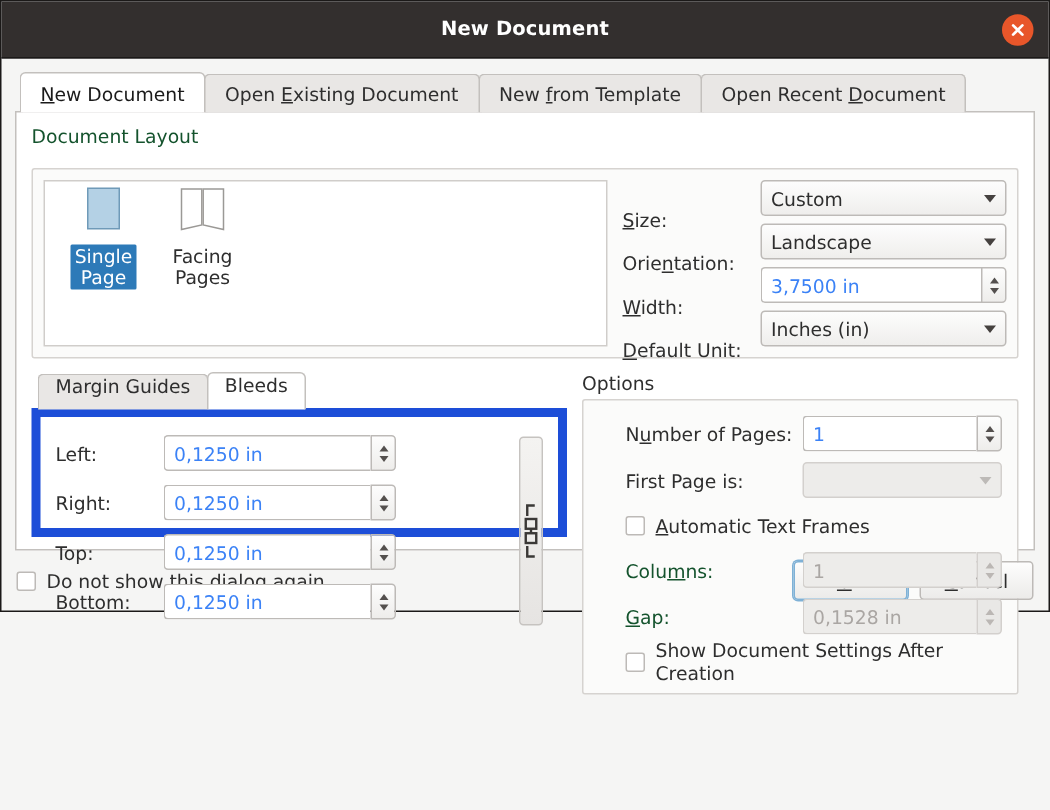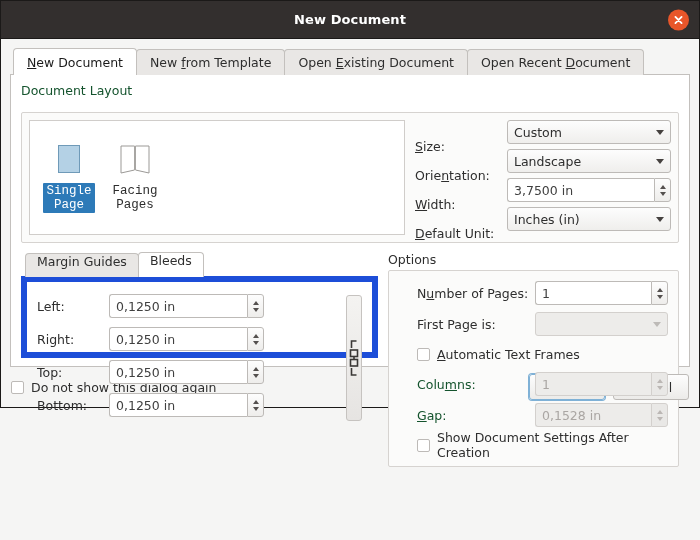--- a/index.html
+++ b/index.html
@@ -53,21 +53,21 @@
 
   
   .group { display: flex; flex-direction: column; }
   .group > .group-title { font-size: 12.5px; color: #14532d; margin-bottom: 14px; }
   .group > .group-box { border: 1px solid #d6d3d0; background: #fbfbfa; border-radius: 2px; }
 
   
   .doclayout-row { display: flex; gap: 10px; padding: 7px; }
   .pagetypes {
     flex: 1 1 auto; border: 1px solid #d0cdca; background: #ffffff;
-    padding: 21px 10px; display: flex; gap: 8px; align-items: flex-start; font-family: Liberation Mono, monospace;
+    padding: 1px 10px; display: flex; gap: 8px; align-items: flex-start;
   }
   .pagetype { width: 58px; display: flex; flex-direction: column; align-items: center; cursor: pointer; }
   .pagetype .icon { height: 37px; display: flex; align-items: flex-end; justify-content: center; }
   .pagetype .lbl {
     margin-top: 4px; font-size: 12.5px; line-height: 14px; text-align: center;
     padding: 1px 3px; border-radius: 1px;
   }
   .pagetype.selected .lbl { background: #2d7ab8; color: #ffffff; }
 
   
@@ -89,21 +89,21 @@
     border-top: 5px solid #45413f; margin-left: 6px;
   }
   .combo.disabled { background: #edecea; border-color: #d3d0cd; color: #aaa6a3; cursor: default; }
   .combo.disabled .arrow { border-top-color: #bdbab7; }
 
   .spin { flex: 1 1 auto; height: 24px; display: flex; position: relative; }
   .spin .txt {
     flex: 1 1 auto; height: 24px; border: 1px solid #bdbab7; border-right: none;
     border-top-left-radius: 3px; border-bottom-left-radius: 3px;
     background: #ffffff; display: flex; align-items: center; padding: 0 6px;
-    font-size: 12.5px; color: #404040; white-space: nowrap; overflow: hidden;
+    font-size: 12.5px; color: #3b82f6; white-space: nowrap; overflow: hidden;
   }
   .spin .btns {
     width: 17px; flex: 0 0 17px; border: 1px solid #bdbab7;
     border-top-right-radius: 3px; border-bottom-right-radius: 3px;
     background: linear-gradient(#fdfdfd, #eeedeb);
     display: flex; flex-direction: column; align-items: center; justify-content: center; gap: 3px;
     cursor: pointer;
   }
   .spin .btns .up { width: 0; height: 0; border-left: 3.5px solid transparent;
                     border-right: 3.5px solid transparent; border-bottom: 4px solid #54504e; }
@@ -190,24 +190,24 @@
     </button>
   </div>
 
   <div class="body">
 
     <div class="tabstrip">
       <div class="tab active">
         <span><u>N</u><span>ew Document</span></span>
       </div>
       <div class="tab">
+        <span>Open <u>E</u>xisting Document</span>
+      </div>
+      <div class="tab">
         <span>New <u>f</u>rom Template</span>
-      </div>
-      <div class="tab">
-        <span>Open <u>E</u>xisting Document</span>
       </div>
       <div class="tab">
         <span>Open Recent <u>D</u>ocument</span>
       </div>
     </div>
 
     <div class="tabpanel">
 
       <div class="group">
         <div class="group-title">Document Layout</div>

